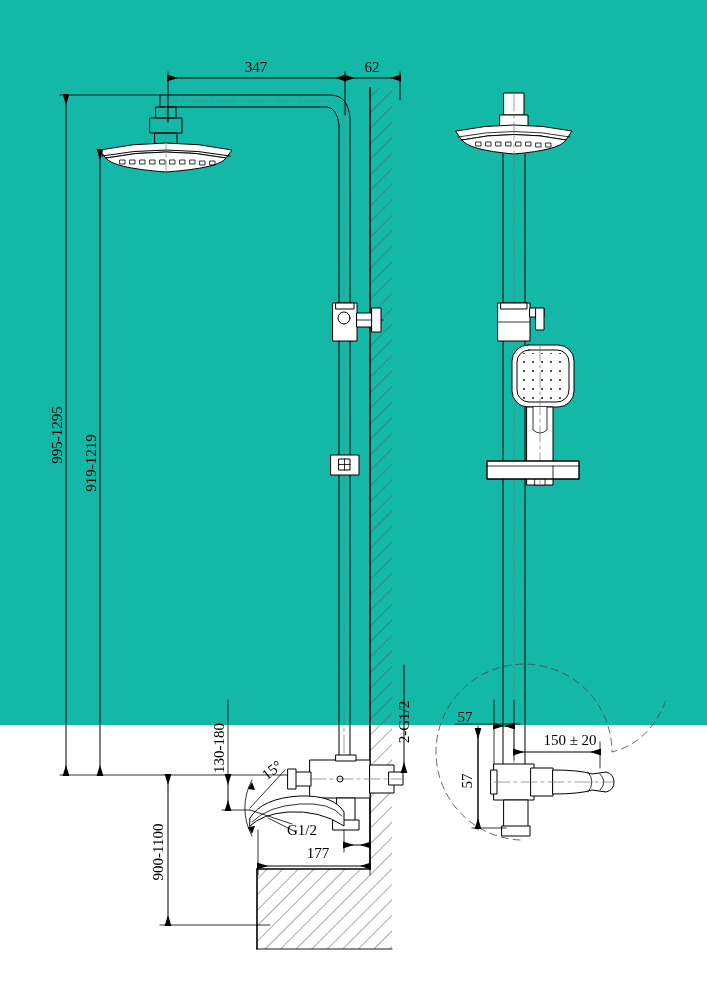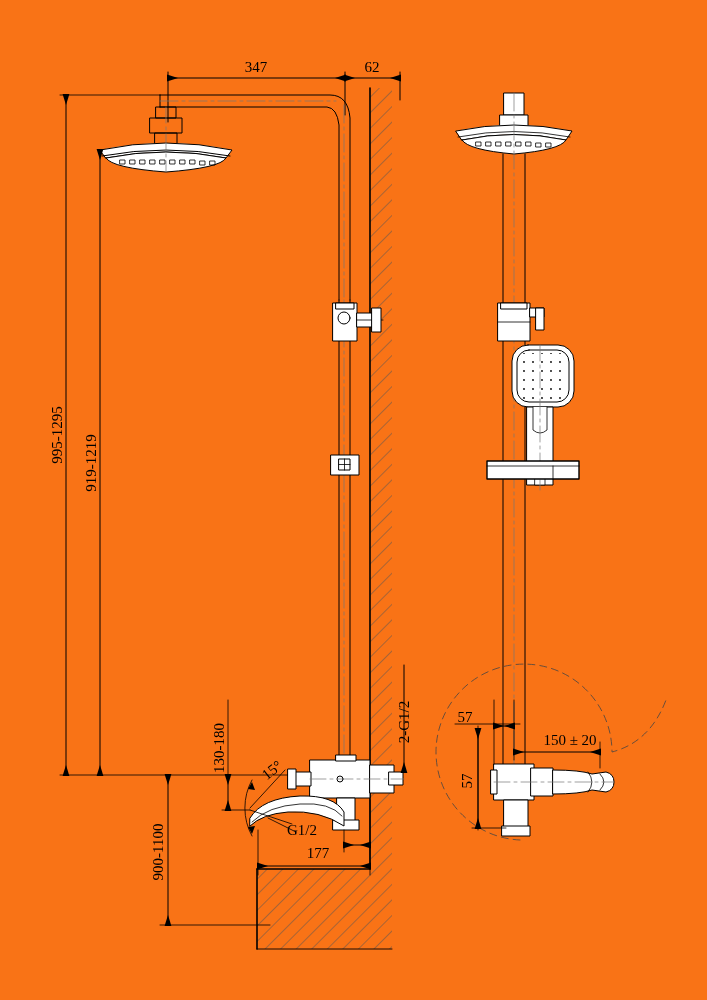--- a/index.html
+++ b/index.html
@@ -2,21 +2,21 @@
 <html><head>
 <meta charset="utf-8">
 <title>Shower Column Technical Drawing</title>
 <style>
   html,body{margin:0;padding:0;background:#ffffff;}
   body{
     width:707px;height:1000px;
     font-family:"Liberation Serif", serif;
     overflow:hidden;
   }
-  #sheet{position:relative;width:707px;height:1000px;background:#f97316;}
+  #sheet{position:relative;width:707px;height:725px;background:#14b8a6;}
   #sheet svg{display:block;}
   .dimtext{
     font-family:"Liberation Serif", serif;
     font-size:15px;
     fill:#000;
   }
 </style>
 </head>
 <body>
 

